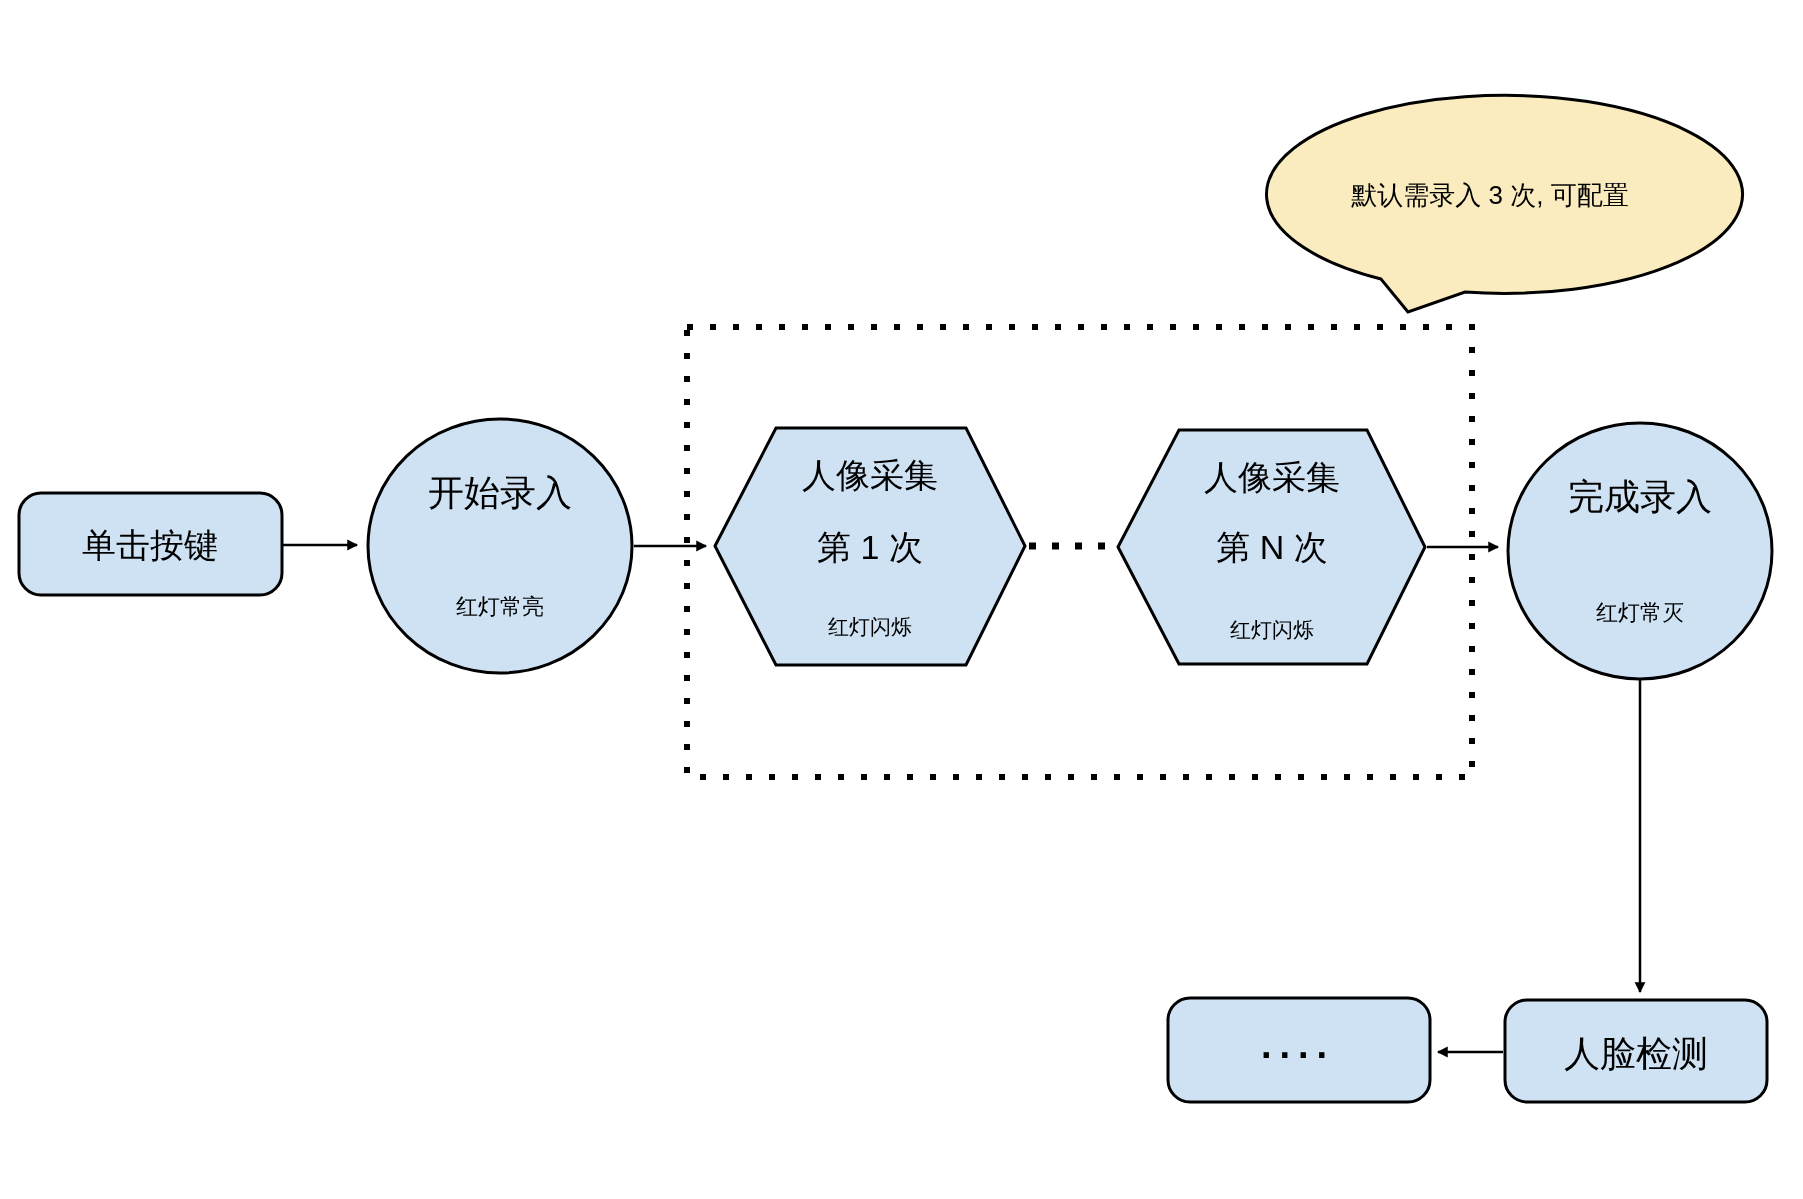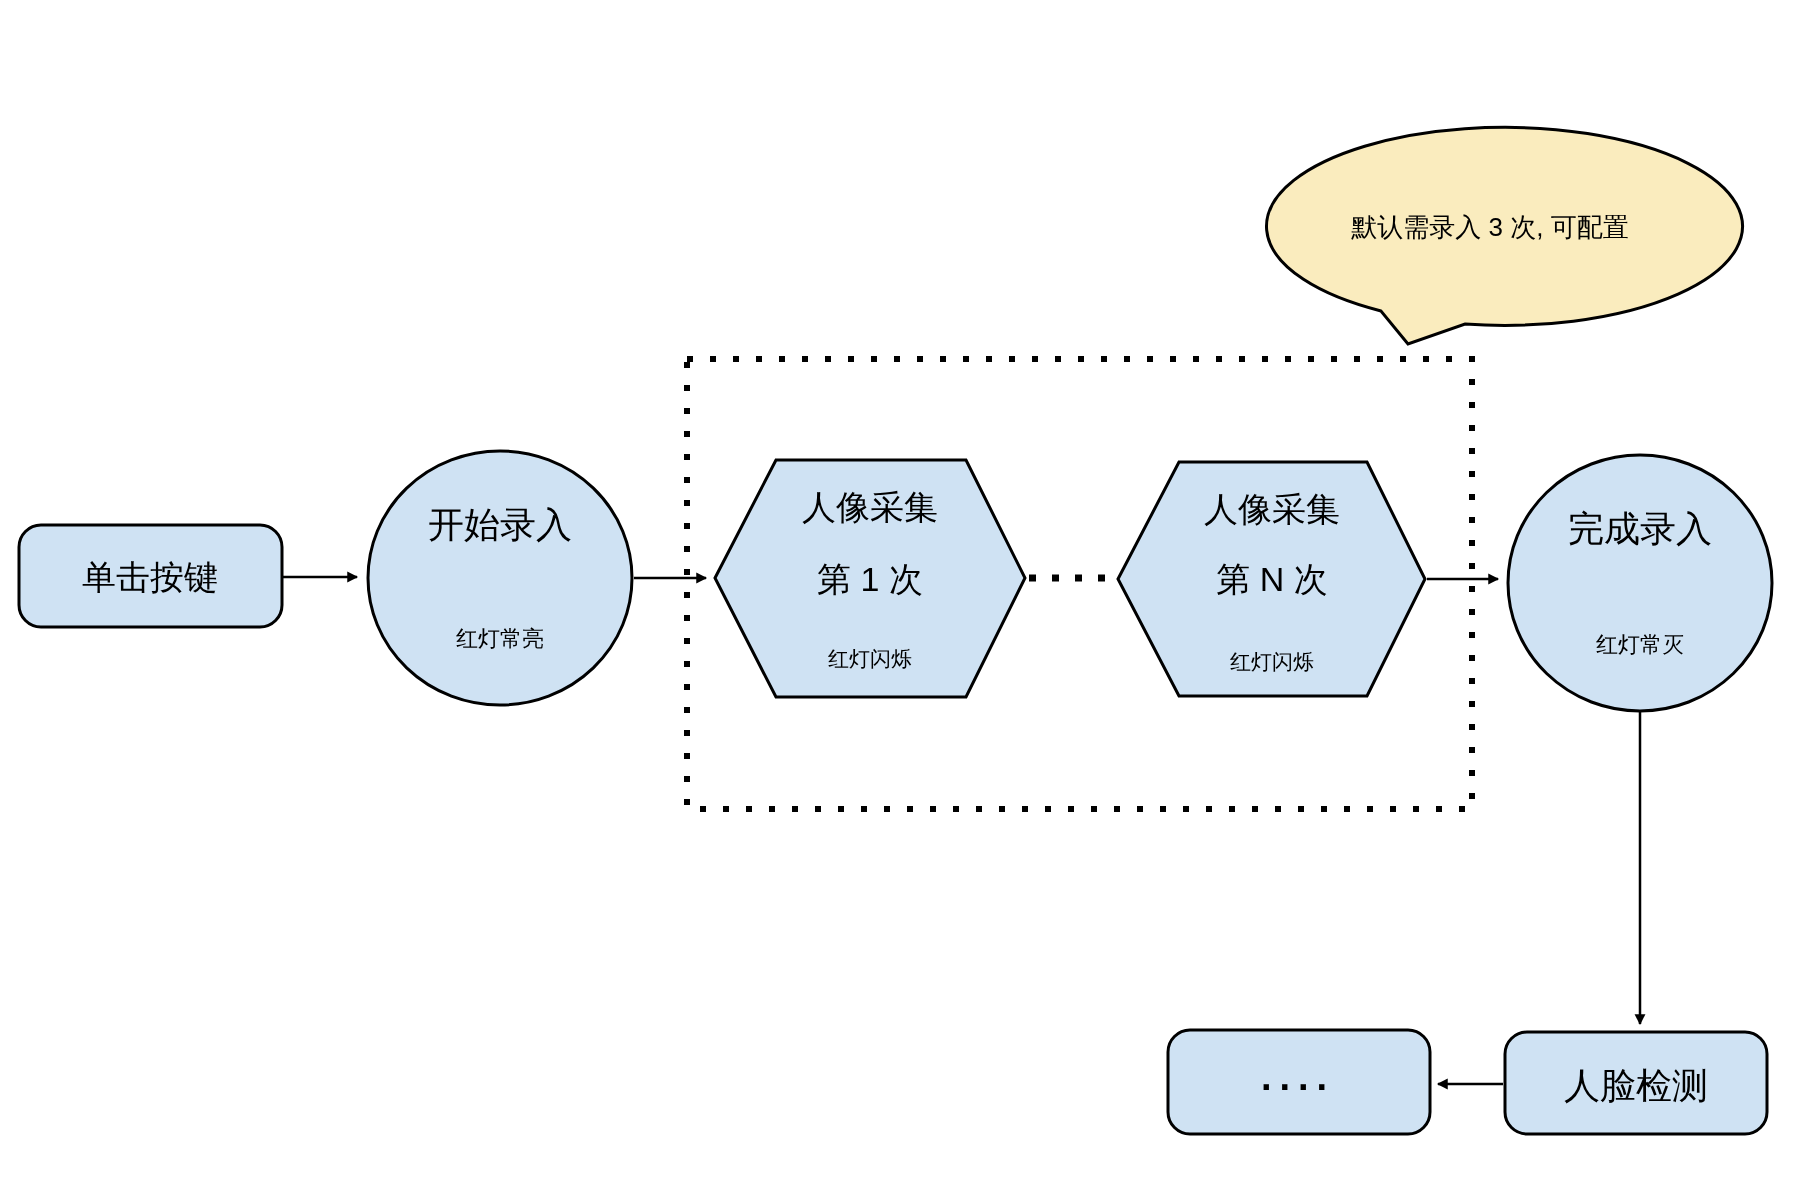--- a/index.html
+++ b/index.html
@@ -7,21 +7,20 @@
     padding: 0;
     background: #ffffff;
     font-family: "Liberation Sans", sans-serif;
   }
   .canvas-wrap {
     width: 1803px;
     height: 1152px;
     position: relative;
     background: #ffffff;
     overflow: hidden;
-    margin-top: 32px;
   }
   svg { display: block; }
   .node-shape {
     fill: #cfe2f3;
     stroke: #000000;
     stroke-width: 3;
   }
   .callout-shape {
     fill: #faecbe;
     stroke: #000000;

